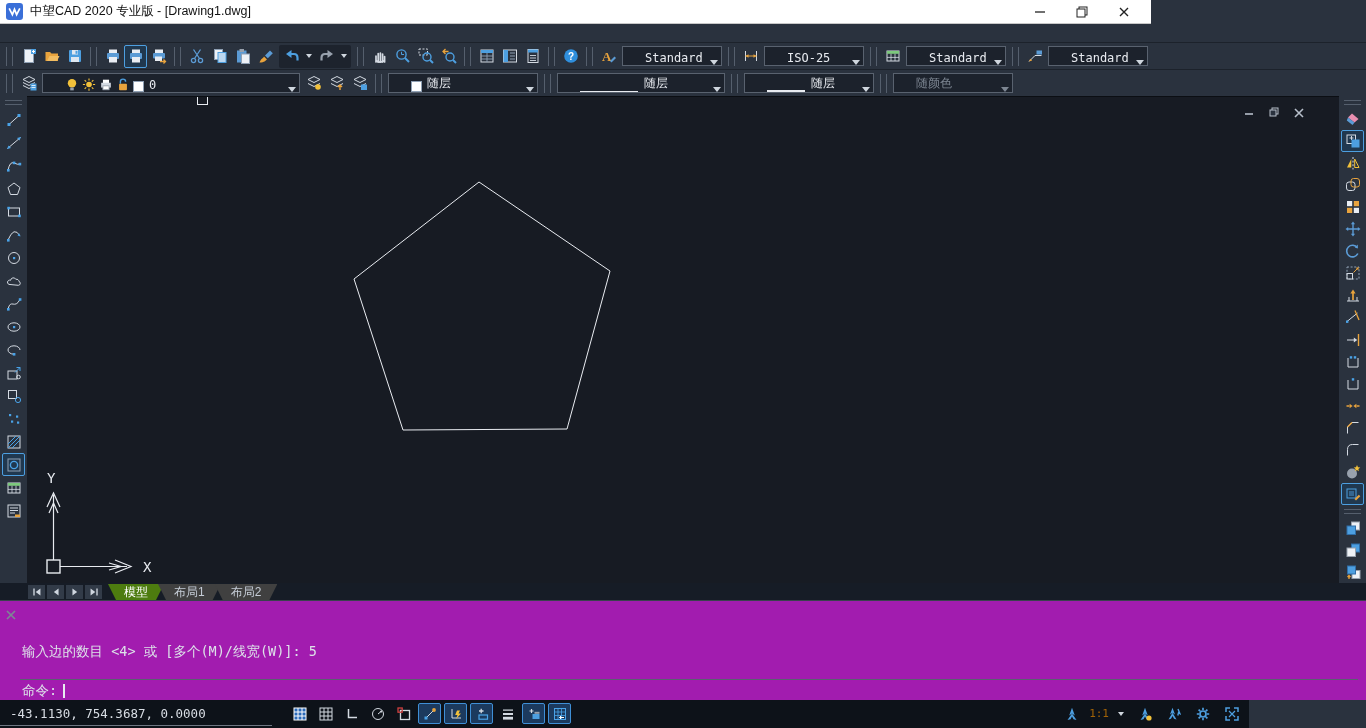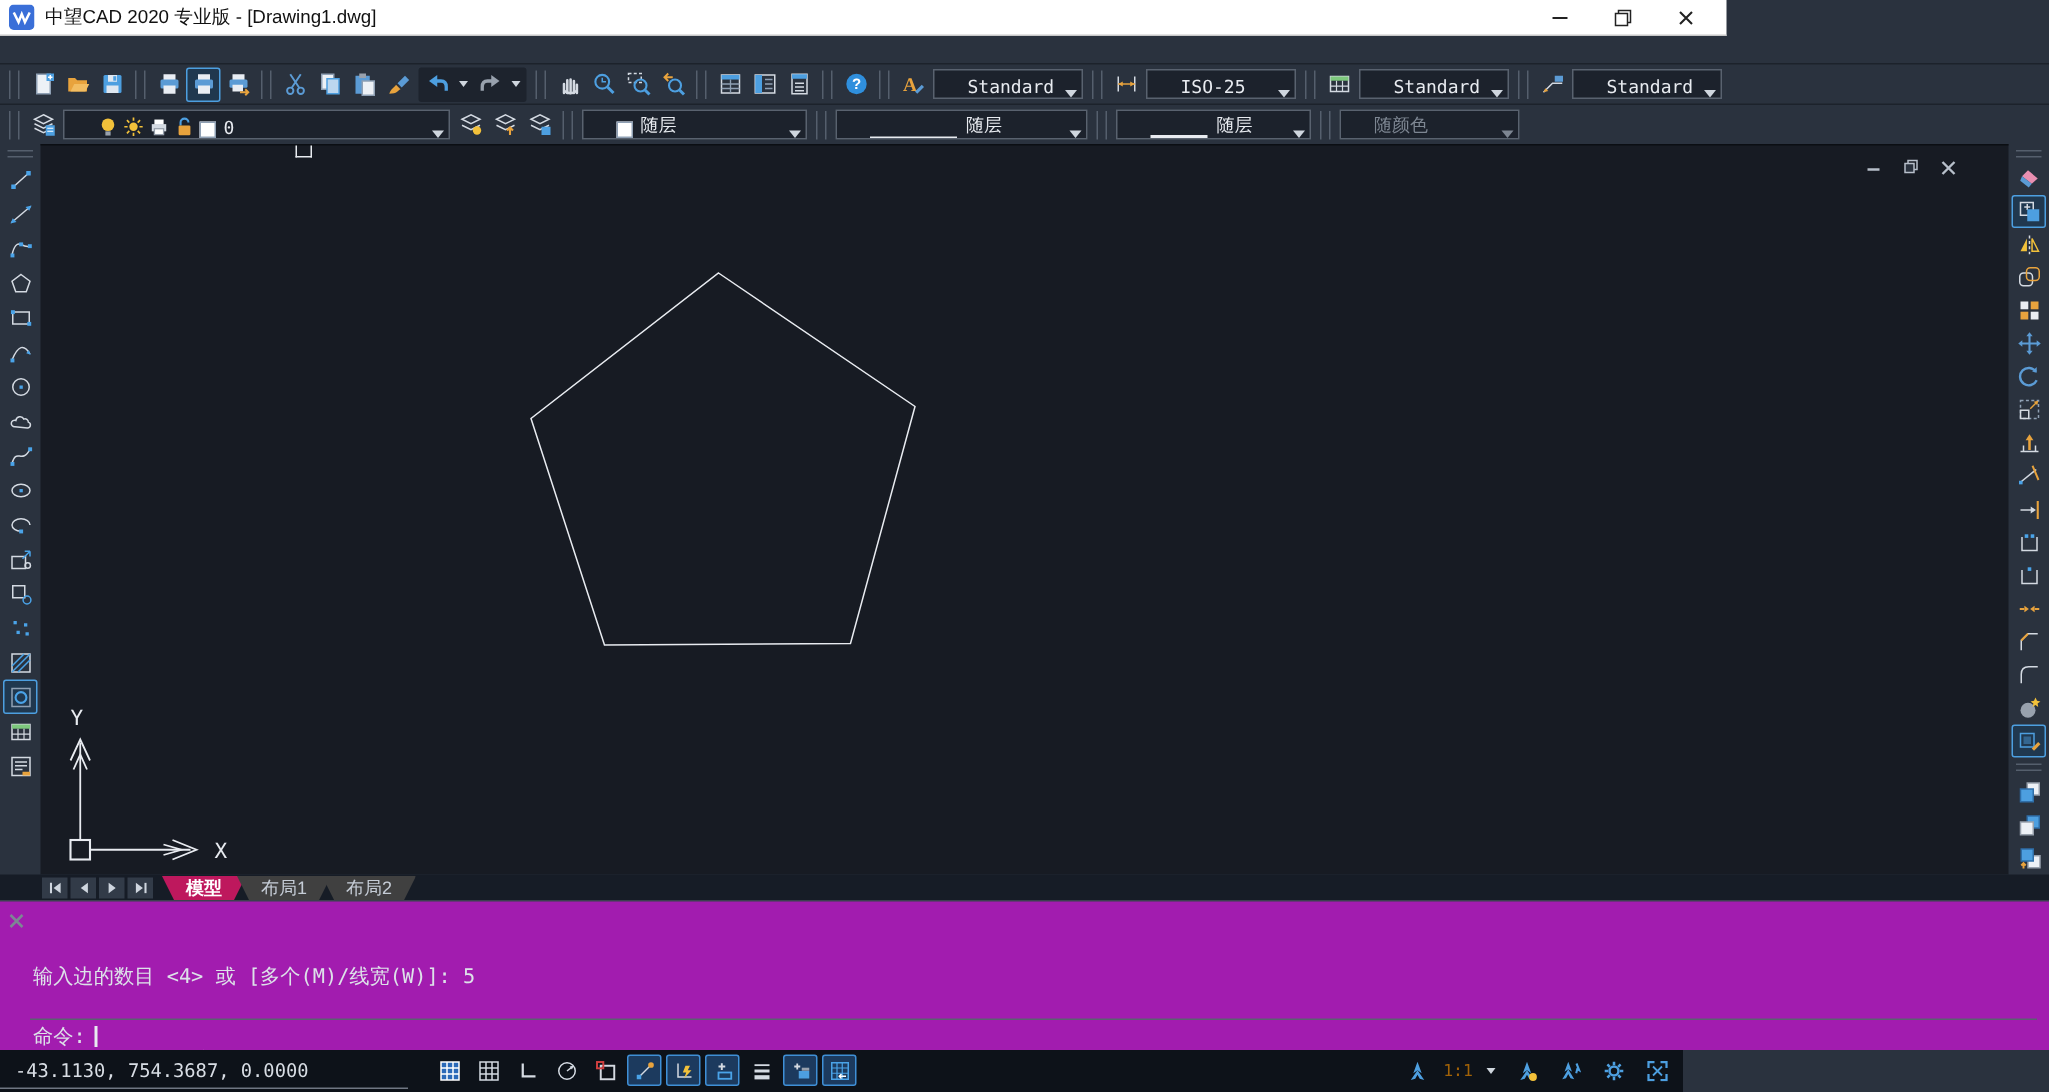--- a/index.html
+++ b/index.html
@@ -58,35 +58,35 @@
   .ucs text { fill:#e8ebf0; font-family:"DejaVu Sans Mono", monospace; font-size:14px; }
 
   
   .tabbar { position:absolute; top:583px; left:0; width:1366px; height:17px; background:#161c26;
             display:flex; align-items:flex-end; padding-left:28px; }
   .navbtn { width:17px; height:14px; background:#323b48; margin-right:2px; margin-bottom:1px;
             display:flex; align-items:center; justify-content:center; }
   .tab { height:16px; padding:0 16px; display:flex; align-items:center; font-size:12px; color:#c5ccd6;
          background:#404040; clip-path:polygon(0 0, 100% 0, calc(100% - 8px) 100%, 8px 100%);
          margin-left:-6px; }
-  .tab.active { background:#be185d; color:#fff; font-weight:bold; }
+  .tab.active { background:#4d7c0f; color:#fff; font-weight:normal; }
   .tabs-wrap { display:flex; margin-left:10px; }
 
   
   .cmd { position:absolute; top:600px; left:0; width:1366px; height:100px; background:#a21caf;
          font-family:"DejaVu Sans Mono", monospace; font-size:13.5px; color:#dde2e9;
          border-top:1px solid #39414d; }
   .cmd-close { position:absolute; top:7px; left:5px; }
   .cmd-lines { position:absolute; top:4px; left:22px; line-height:18.5px; white-space:pre; }
   .cmd-divider { position:absolute; top:78px; left:20px; right:8px; border-top:1px solid #5a6270; }
   .cmd-prompt { position:absolute; top:81px; left:22px; display:flex; align-items:center; }
   .cursor { display:inline-block; width:1.5px; height:14px; background:#e8ebf0; margin-left:6px; }
 
   
-  .statusbar { position:absolute; top:700px; left:0; width:1122px; height:28px; background:#0d1219; }
+  .statusbar { position:absolute; top:700px; left:0; width:1249px; height:28px; background:#0d1219; }
   .coords { position:absolute; left:10px; top:6px; color:#d8dde4; font-size:12.5px;
             font-family:"DejaVu Sans Mono", monospace; }
   .coord-underline { position:absolute; left:0; top:25px; width:272px; height:1px; background:#6f7682; }
   .si-strip { position:absolute; left:288px; top:3px; display:flex; gap:3px; }
   .si { width:23px; height:21px; display:flex; align-items:center; justify-content:center;
         border:1px solid transparent; border-radius:2px; }
   .si.active { border-color:#3f8fd6; background:#1c3a5e; }
   .right-strip { position:absolute; right:6px; top:3px; display:flex; align-items:center; gap:6px; }
   .scale-label { color:#a16207; font-size:11px; font-family:"DejaVu Sans Mono", monospace; }
 </style>

